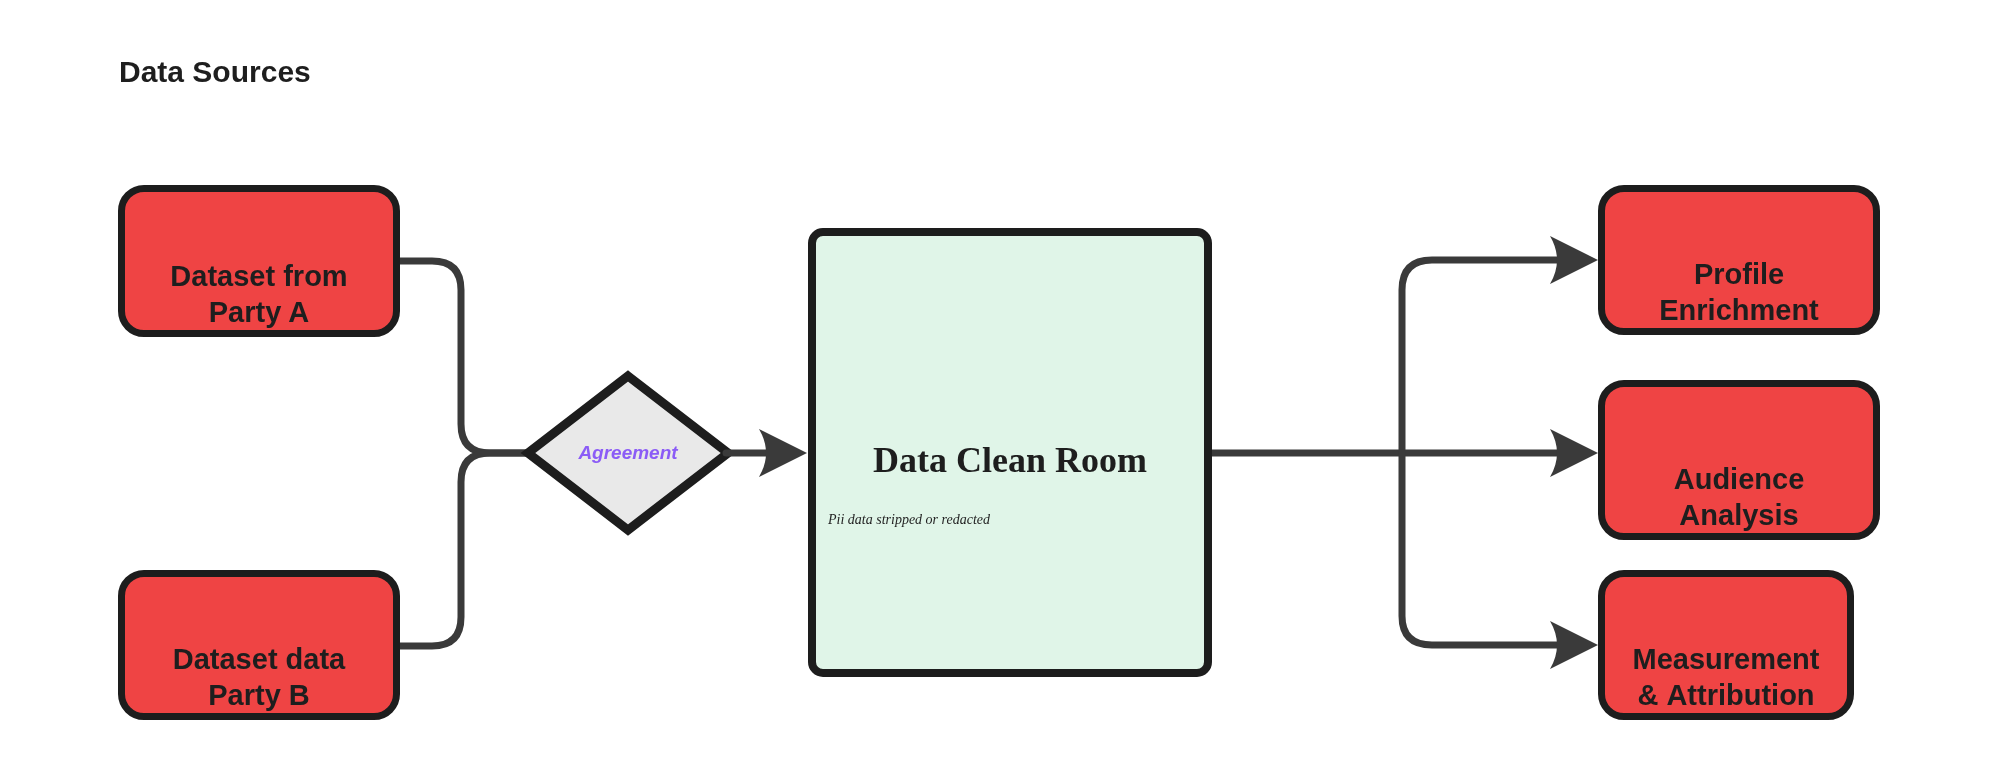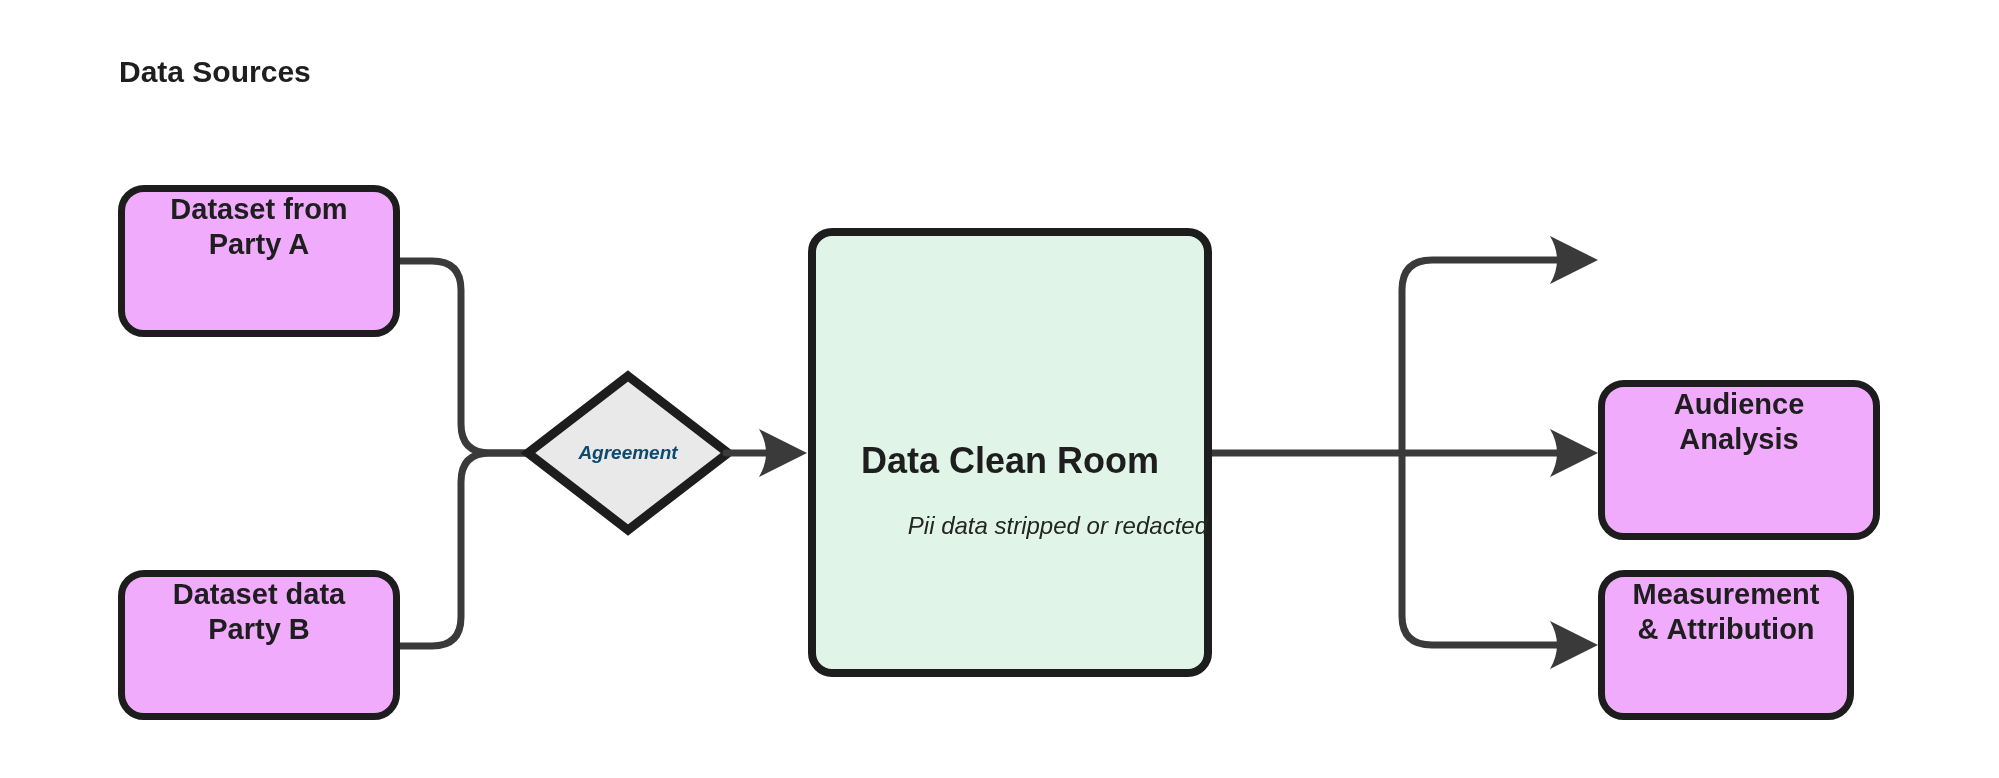--- a/index.html
+++ b/index.html
@@ -43,81 +43,82 @@
     position: absolute;
     text-align: left;
     font-size: 30px;
     font-weight: 700;
     color: #1e1e1e;
     line-height: 1.1;
   }
   .node {
     position: absolute;
     box-sizing: border-box;
-    background: #f0abfc;
+    background: #ef4444;
     border: 7px solid #1d1d1d;
     border-radius: 26px;
     display: flex;
-    align-items: flex-start;
+    align-items: flex-end;
     justify-content: center;
     text-align: center;
   }
   .node .label {
     display: block;
     max-width: 228px;
     font-size: 29px;
     font-weight: 700;
     line-height: 1.22;
     color: #1e1e1e;
   }
   .room {
     position: absolute;
     box-sizing: border-box;
     background: #e0f5e8;
     border: 8px solid #1d1d1d;
-    border-radius: 24px;
+    border-radius: 15px;
+    font-family: Liberation Serif, serif;
   }
   .room-title {
     position: absolute;
     left: 0;
     top: 203px;
     width: 100%;
     text-align: center;
     font-size: 36px;
     font-weight: 700;
     color: #1e1e1e;
     line-height: 1.2;
   }
   .room-sub {
     position: absolute;
-    left: 4px;
+    left: 12px;
     top: 276px;
     width: 100%;
-    text-align: right;
-    font-size: 24px;
+    text-align: left;
+    font-size: 14px;
     font-style: italic;
     color: #242424;
     line-height: 1.2;
   }
   .diamond-hit {
     position: absolute;
     left: 528px;
     top: 376px;
     width: 200px;
     height: 154px;
     display: flex;
     align-items: center;
     justify-content: center;
     text-align: center;
   }
   .diamond-hit .label {
     font-size: 19px;
     font-weight: 700;
     font-style: italic;
-    color: #0c4a6e;
+    color: #8b5cf6;
   }
 </style>
 </head>
 <body>
 
 <div class="canvas">
 
   <svg class="wires" viewBox="0 0 1999 778" aria-hidden="true">
 
     <path class="wire" d="M 398 261 H 432 Q 461 261 461 290 V 424 Q 461 453 490 453 H 526"></path>
@@ -150,20 +151,23 @@
 
   <div class="diamond-hit">
     <span class="label">Agreement</span>
   </div>
 
   <div class="room" style="left:808px; top:228px; width:404px; height:449px;">
     <div class="room-title">Data Clean Room</div>
     <div class="room-sub">Pii data stripped or redacted</div>
   </div>
 
+  <div class="node" style="left:1598px; top:185px; width:282px; height:150px;">
+    <span class="label">Profile Enrichment</span>
+  </div>
   <div class="node" style="left:1598px; top:380px; width:282px; height:160px;">
     <span class="label">Audience Analysis</span>
   </div>
   <div class="node" style="left:1598px; top:570px; width:256px; height:150px;">
     <span class="label">Measurement &amp;&nbsp;Attribution</span>
   </div>
 
 </div>
 
 </body></html>

